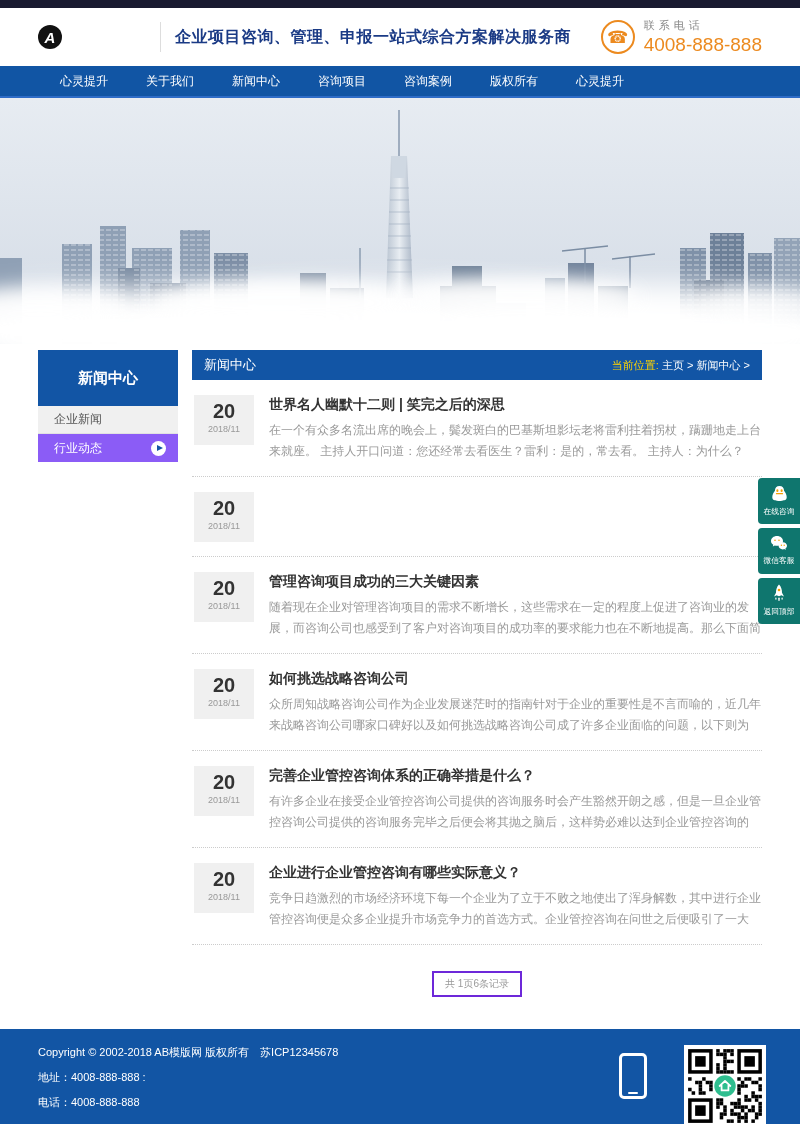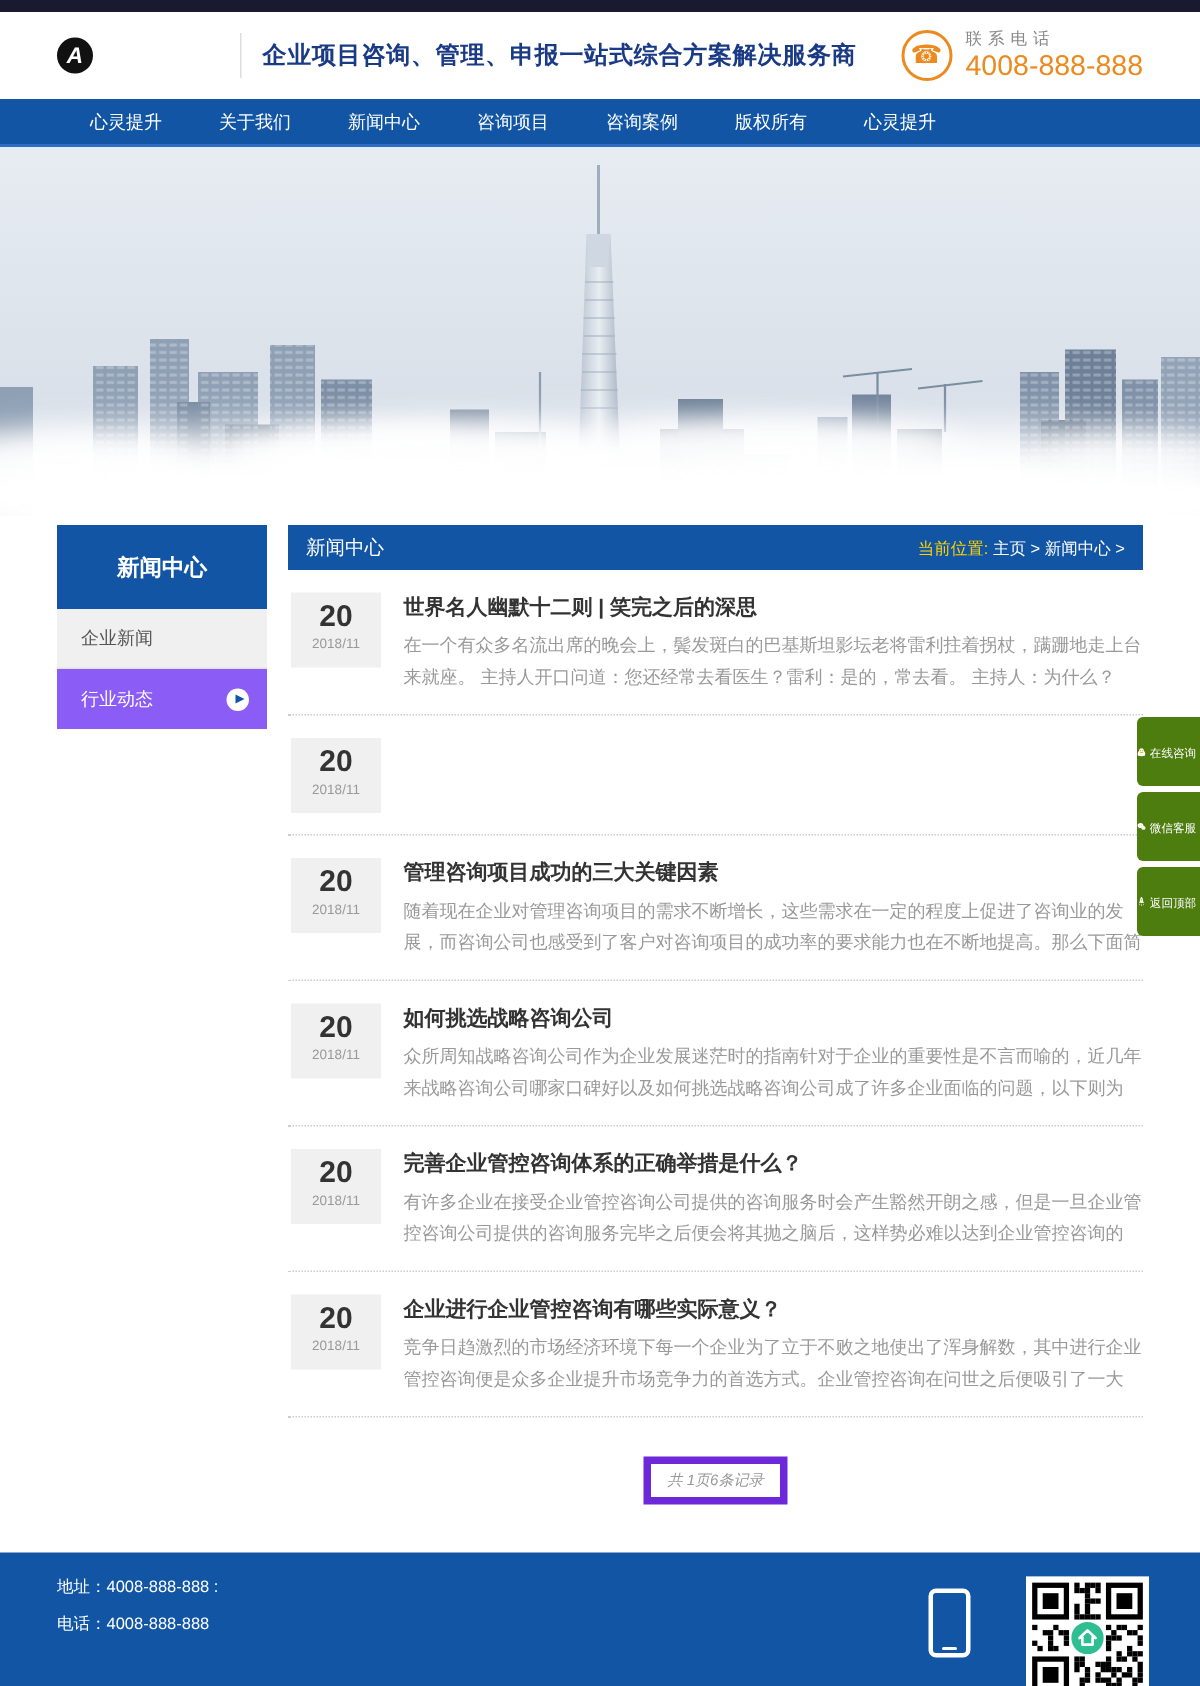--- a/index.html
+++ b/index.html
@@ -30,21 +30,21 @@
   .nav a { color:#fff; font-size:12px; text-decoration:none; display:block; }
 
   
   .hero { height:246px; width:800px; display:block; }
 
   
   .main { display:flex; padding:0 38px; margin-top:6px; }
   .sidebar { width:140px; flex:none; }
   .side-title { height:56px; background:#1255a5; color:#fff; font-size:15px; font-weight:bold;
                 display:flex; align-items:center; justify-content:center; }
-  .side-item { height:40px; display:flex; align-items:center; justify-content:space-between;
+  .side-item { height:28px; display:flex; align-items:center; justify-content:space-between;
                padding:0 12px 0 16px; font-size:12px; cursor:pointer; }
   .side-item.normal { background:#f0f0f0; color:#555; border-bottom:1px solid #e2e2e2; }
   .side-item.active { background:#8b5cf6; color:#fff;gap:16px; }
   .play-circle { width:15px; height:15px; background:#fff; border-radius:50%; position:relative; }
   .play-circle::after { content:""; position:absolute; left:6px; top:4px;
                         border-left:6px solid #1255a5; border-top:3.5px solid transparent;
                         border-bottom:3.5px solid transparent; }
 
   .content { flex:1; margin-left:14px; }
   .content-head { height:30px; background:#1255a5; display:flex; align-items:center;
@@ -57,26 +57,26 @@
   .news-item:not(:last-child) { border-bottom:1px dotted #ccc; }
   .date-box { width:60px; height:50px; background:#f0f0f0; flex:none; text-align:center; padding-top:5px; }
   .date-day { font-size:20px; font-weight:bold; color:#333; line-height:22px; }
   .date-ym { font-size:9px; color:#999; margin-top:2px; }
   .news-body { margin-left:15px; min-width:0; }
   .news-title { font-size:14px; font-weight:bold; color:#333; margin-top:1px; cursor:pointer; }
   .news-desc { font-size:12px; color:#999; line-height:21px; margin-top:6px;
                display:-webkit-box; -webkit-line-clamp:2; -webkit-box-orient:vertical; overflow:hidden; }
 
   .pager { text-align:center; margin:26px 0 0; }
-  .pager span { display:inline-block; border:5px solid #6d28d9; padding:4px 11px; font-size:10px; color:#999;font-style:italic; }
+  .pager span { display:inline-block; border:2px solid #6d28d9; padding:4px 11px; font-size:10px; color:#999; }
 
   
   .floats { position:absolute; right:0; top:478px; z-index:9; }
-  .fbtn { width:42px; height:46px; background:#4d7c0f; border-radius:4px 0 0 4px; margin-bottom:4px;
-          display:flex; align-items:center; justify-content:center; cursor:pointer; }
+  .fbtn { width:42px; height:46px; background:#0f766e; border-radius:4px 0 0 4px; margin-bottom:4px;
+          display:flex; flex-direction:column; align-items:center; justify-content:center; cursor:pointer; }
   .fbtn svg { display:block; }
   .fbtn .flabel { font-size:9px; color:#fff; margin-top:3px; transform:scale(0.86); white-space:nowrap; }
 
   
   .footer { background:#1255a4; margin-top:32px; padding:6px 38px 14px; position:relative; height:162px; }
   .footer p { color:#fff; font-size:11px; margin-top:10px; line-height:15px; }
   .scan { position:absolute; top:24px; right:142px; width:50px; text-align:center; }
   .phone-shape { width:28px; height:46px; border:3px solid #fff; border-radius:5px; margin:0 auto; position:relative; background:#1255a4; }
   .phone-shape::after { content:""; position:absolute; bottom:2px; left:6px; right:6px; height:2px; background:#fff; border-radius:2px; }
   .qr { position:absolute; top:16px; right:34px; width:82px; height:82px; background:#fff; }
@@ -324,20 +324,21 @@
       <circle cx="8" cy="6" r="1.3" fill="#f5a000"></circle>
       <rect x="7.3" y="13.5" width="1.4" height="3.5" rx="0.7" fill="#fff"></rect>
       <rect x="4.3" y="13.5" width="1.2" height="2.2" rx="0.6" fill="#fff"></rect>
       <rect x="10.5" y="13.5" width="1.2" height="2.2" rx="0.6" fill="#fff"></rect>
     </svg>
     <span class="flabel">返回顶部</span>
   </div>
 </div>
 
 <footer class="footer">
+  <p>Copyright © 2002-2018 AB模版网 版权所有　苏ICP12345678</p>
   <p>地址：4008-888-888 :</p>
   <p>电话：4008-888-888</p>
 
   <div class="scan">
     <div class="phone-shape"></div>
 
   </div>
   <svg class="qr" id="qrSvg" viewBox="0 0 84 84">
       <rect width="84" height="84" fill="#fff"></rect>
       <rect x="33" y="4.2" width="3.6" height="3.6" fill="#000"></rect>

